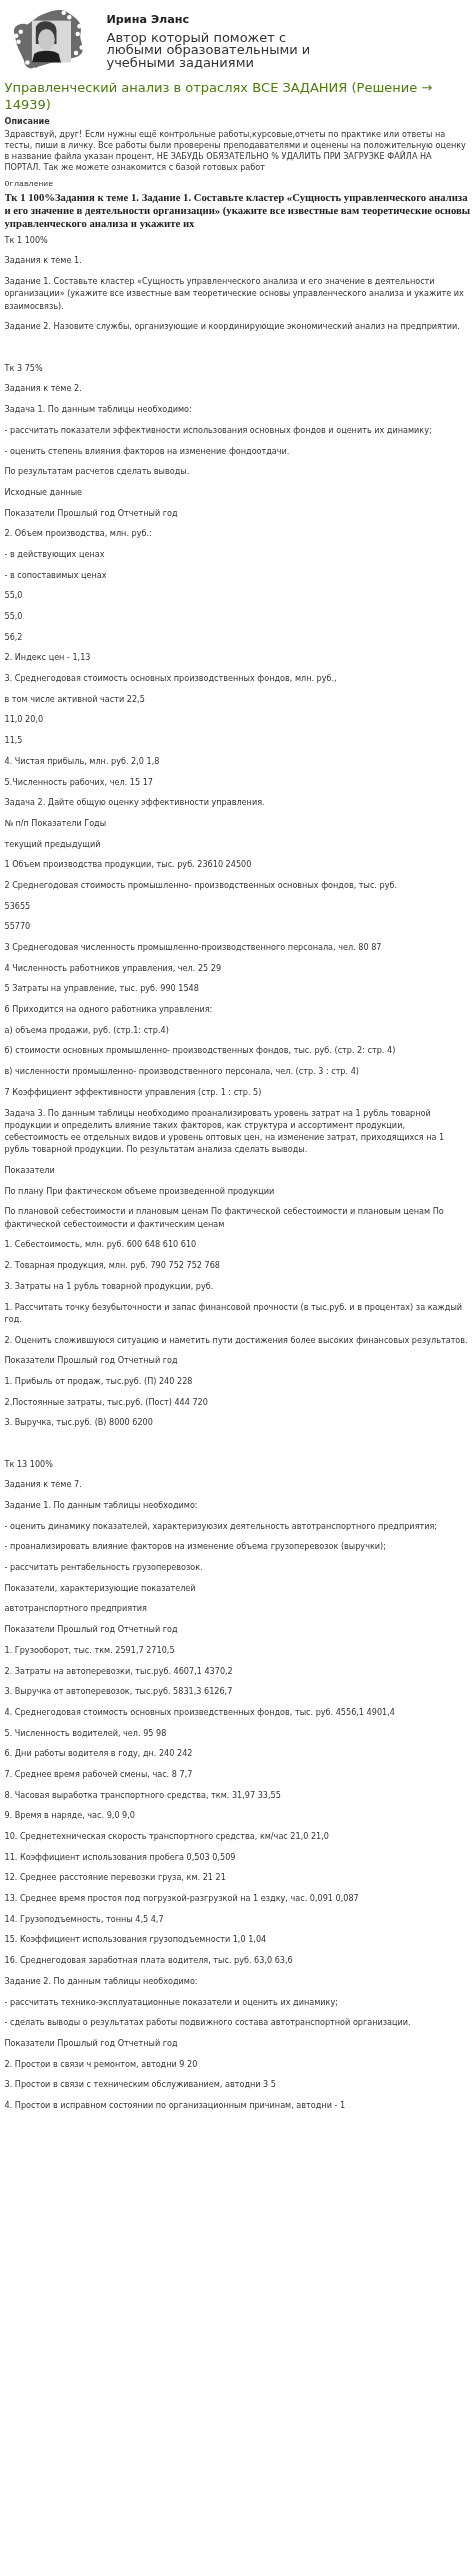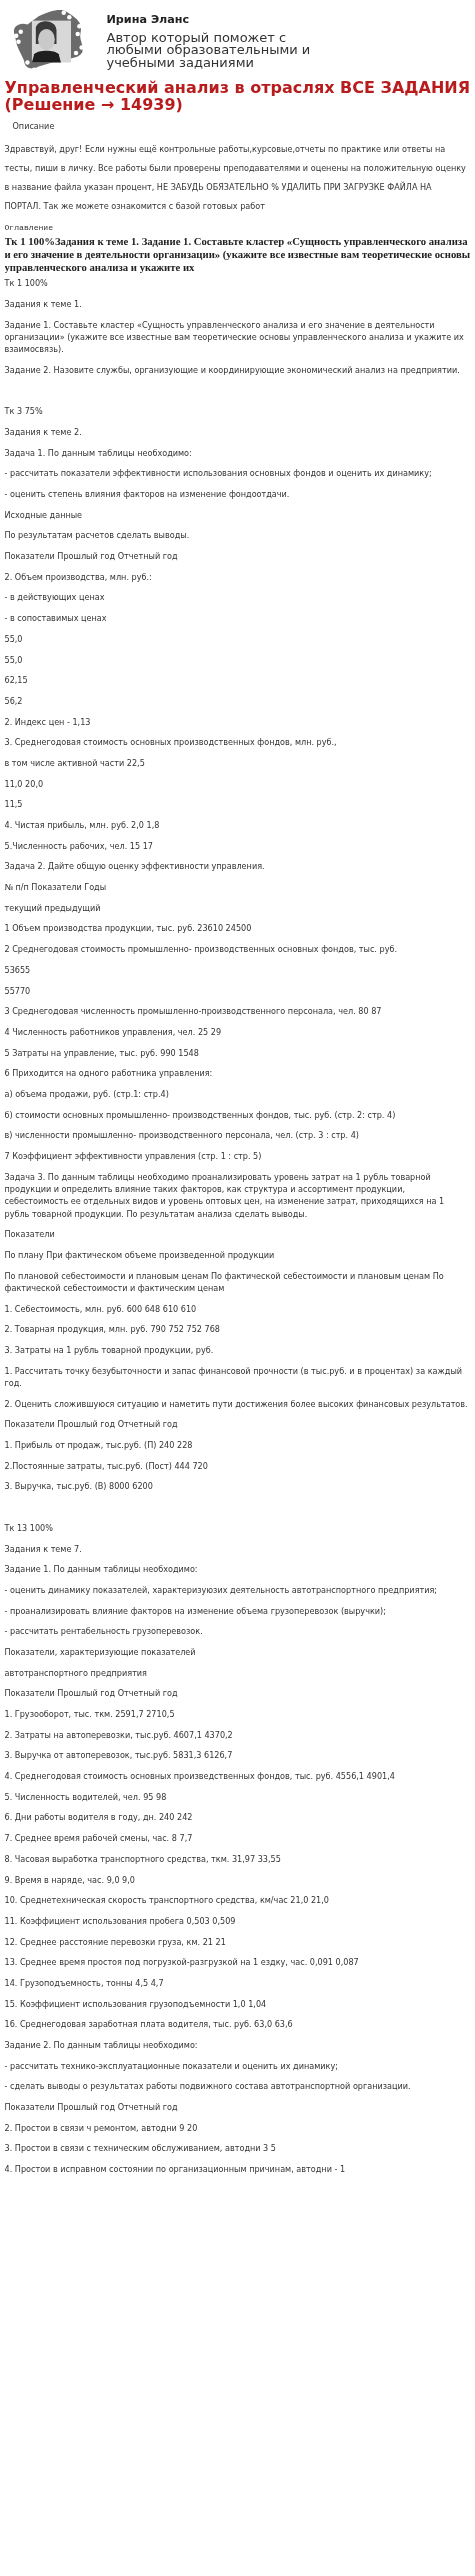--- a/index.html
+++ b/index.html
@@ -25,25 +25,25 @@
   .avatar svg { display: block; }
   .author-info { margin-left: 18px; padding-top: 5.6px; }
   .author-name {
     font-size: 11.2px; font-weight: bold; color: #222;
     margin: 0 0 4.5px 0; line-height: 14.6px;
   }
   .author-desc {
     font-size: 13px; line-height: 12.3px; color: #333; width: 236px;
   }
   .title {
-    font-size: 16px; line-height: 17px; color: #b91c1c;
-    margin: 5.6px 0 3.4px 0; font-weight: bold;
+    font-size: 13px; line-height: 17px; color: #4d7c0f;
+    margin: 5.6px 0 3.4px 0; font-weight: normal;
   }
-  .label { font-size: 8.1px; line-height: 11.8px; color: #333; margin: 8px; }
-  .desc { font-size: 8.1px; line-height: 19px; color: #333; margin: 1.1px 0 5.6px 0; }
+  .label { font-size: 8.1px; line-height: 11.8px; color: #333; margin: 0; font-weight: bold; }
+  .desc { font-size: 8.1px; line-height: 11px; color: #333; margin: 1.1px 0 5.6px 0; }
   .toc-label { font-size: 8.1px; line-height: 11.8px; color: #333; margin: 4.5px 0 0 0; font-family: Liberation Mono, monospace; }
   .toc-heading {
     font-size: 10.7px; line-height: 13px; font-weight: bold; color: #222;
     margin: 1.1px 0 3.4px 0;
     max-height: 52px; overflow: hidden; font-family: Liberation Serif, serif;
   }
   .content p {
     font-size: 8.1px; line-height: 12.3px; color: #333;
     margin: 0 0 8.4px 0;
   }
@@ -93,29 +93,28 @@
       <p>Тк 1 100%</p>
       <p>Задания к теме 1.</p>
       <p>Задание 1. Составьте кластер «Сущность управленческого анализа и его значение в деятельности организации» (укажите все известные вам теоретические основы управленческого анализа и укажите их взаимосвязь).</p>
       <p>Задание 2. Назовите службы, организующие и координирующие экономический анализ на предприятии.</p>
       <p class="spacer"></p>
       <p>Тк 3 75%</p>
       <p>Задания к теме 2.</p>
       <p>Задача 1. По данным таблицы необходимо:</p>
       <p>- рассчитать показатели эффективности использования основных фондов и оценить их динамику;</p>
       <p>- оценить степень влияния факторов на изменение фондоотдачи.</p>
+      <p>По результатам расчетов сделать выводы.</p>
       <p>Исходные данные</p>
-      <p>По результатам расчетов сделать выводы.</p>
       <p>Показатели Прошлый год Отчетный год</p>
       <p>2. Объем производства, млн. руб.:</p>
       <p>- в действующих ценах</p>
       <p>- в сопоставимых ценах</p>
       <p>55,0</p>
       <p>55,0</p>
-      <p>62,15</p>
       <p>56,2</p>
       <p>2. Индекс цен - 1,13</p>
       <p>3. Среднегодовая стоимость основных производственных фондов, млн. руб.,</p>
       <p>в том числе активной части 22,5</p>
       <p>11,0 20,0</p>
       <p>11,5</p>
       <p>4. Чистая прибыль, млн. руб. 2,0 1,8</p>
       <p>5.Численность рабочих, чел. 15 17</p>
       <p>Задача 2. Дайте общую оценку эффективности управления.</p>
       <p>№ п/п Показатели Годы</p>

